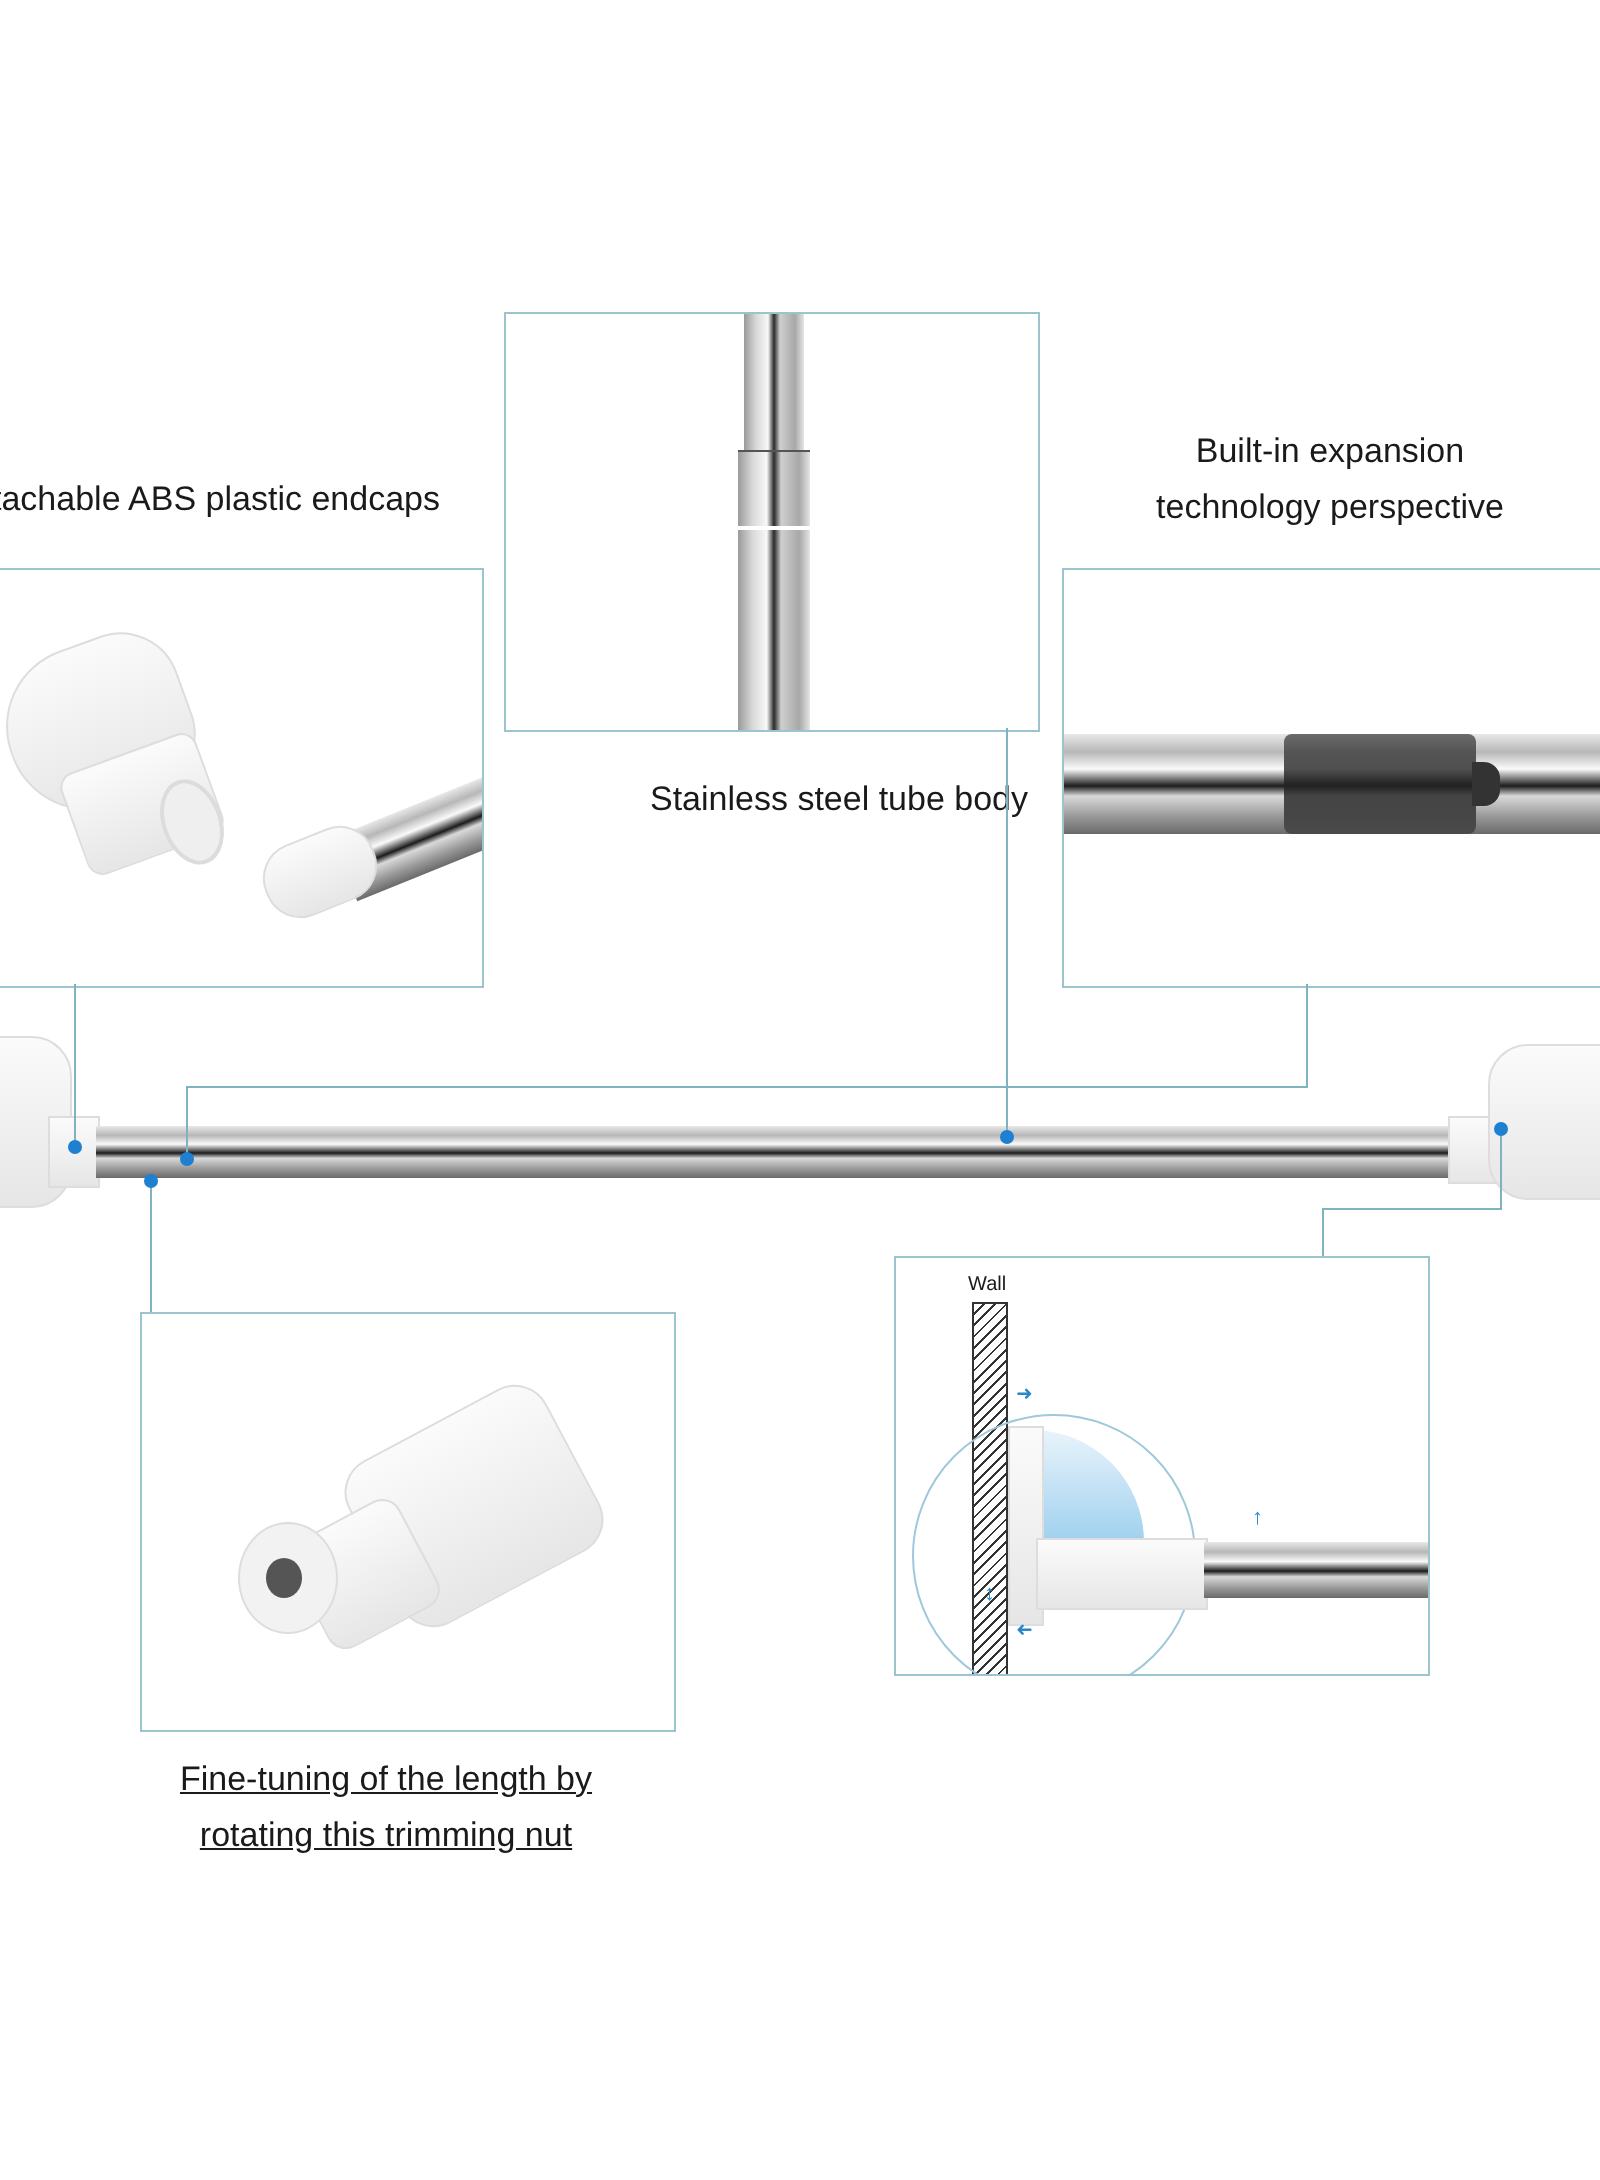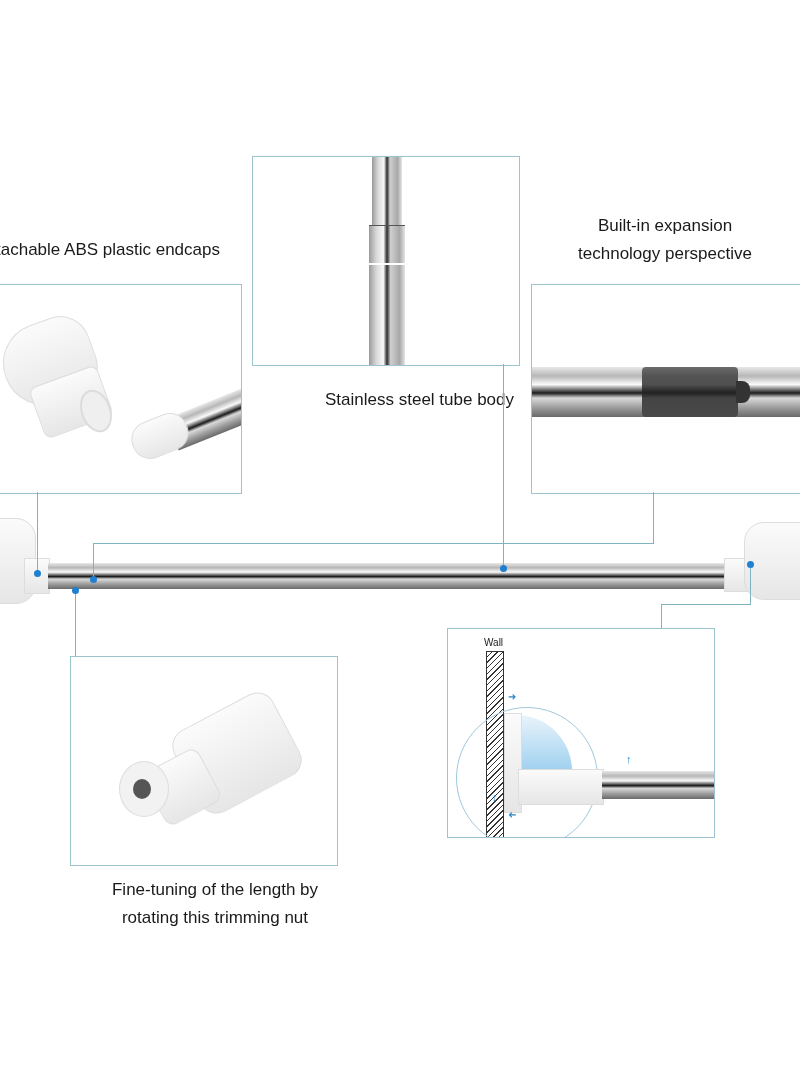--- a/index.html
+++ b/index.html
@@ -63,21 +63,21 @@
 <div class="dot" style="left:72px;top:587px;"></div>
 <div class="dot" style="left:500px;top:565px;"></div>
 <div class="dot" style="left:747px;top:561px;"></div>
 
 <div class="box" style="left:70px;top:656px;width:266px;height:208px;">
   <div class="abs plastic" style="left:110px;top:50px;width:110px;height:90px;border-radius:18px;transform:rotate(-28deg);"></div>
   <div class="abs plastic" style="left:80px;top:100px;width:60px;height:58px;border-radius:10px;transform:rotate(-28deg);"></div>
   <div class="abs" style="left:48px;top:104px;width:48px;height:54px;border-radius:50%;background:#f2f2f2;border:1px solid #ddd;"></div>
   <div class="abs" style="left:62px;top:122px;width:18px;height:20px;border-radius:50%;background:#555;"></div>
 </div>
-<div class="cap" style="left:100px;top:876px;width:230px;">
+<div class="cap" style="left:78px;top:876px;width:230px;text-decoration:underline;">
   <div>Fine-tuning of the length by</div>
   <div>rotating this trimming nut</div>
 </div>
 
 <div class="box" style="left:447px;top:628px;width:266px;height:208px;">
   <div class="abs" style="left:36px;top:8px;font-size:10px;">Wall</div>
   <div class="abs" style="left:38px;top:22px;width:16px;height:186px;border:1px solid #333;background:repeating-linear-gradient(135deg,#fff 0 3px,#333 3px 4px);"></div>
   <div class="abs" style="left:8px;top:78px;width:140px;height:140px;border-radius:50%;border:1px solid #9fc8dc;"></div>
   <div class="abs" style="left:68px;top:86px;width:56px;height:56px;border-radius:0 56px 0 0;background:linear-gradient(#e9f4fb,#9fd0ef);"></div>
   <div class="abs plastic" style="left:56px;top:84px;width:16px;height:98px;"></div>

